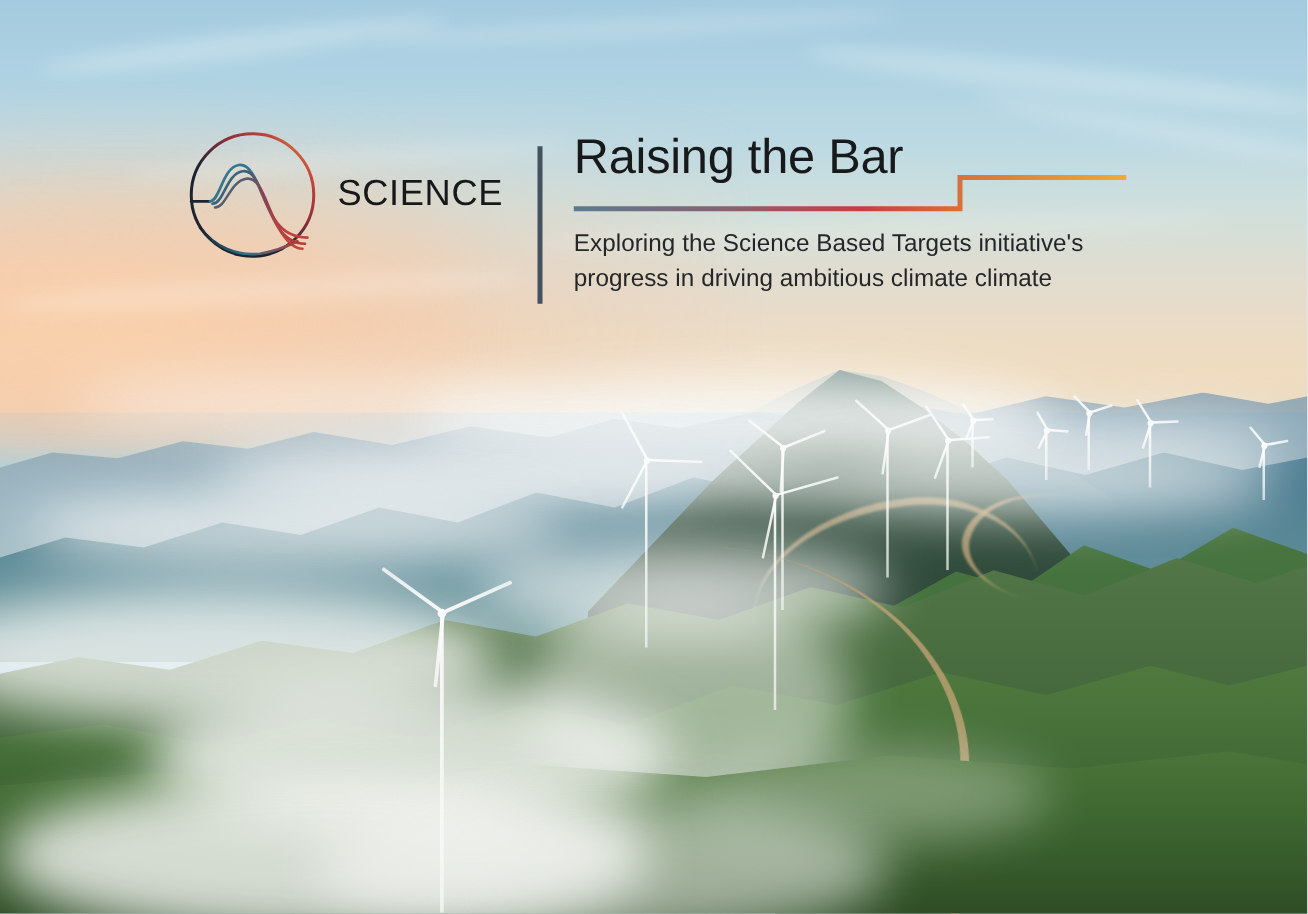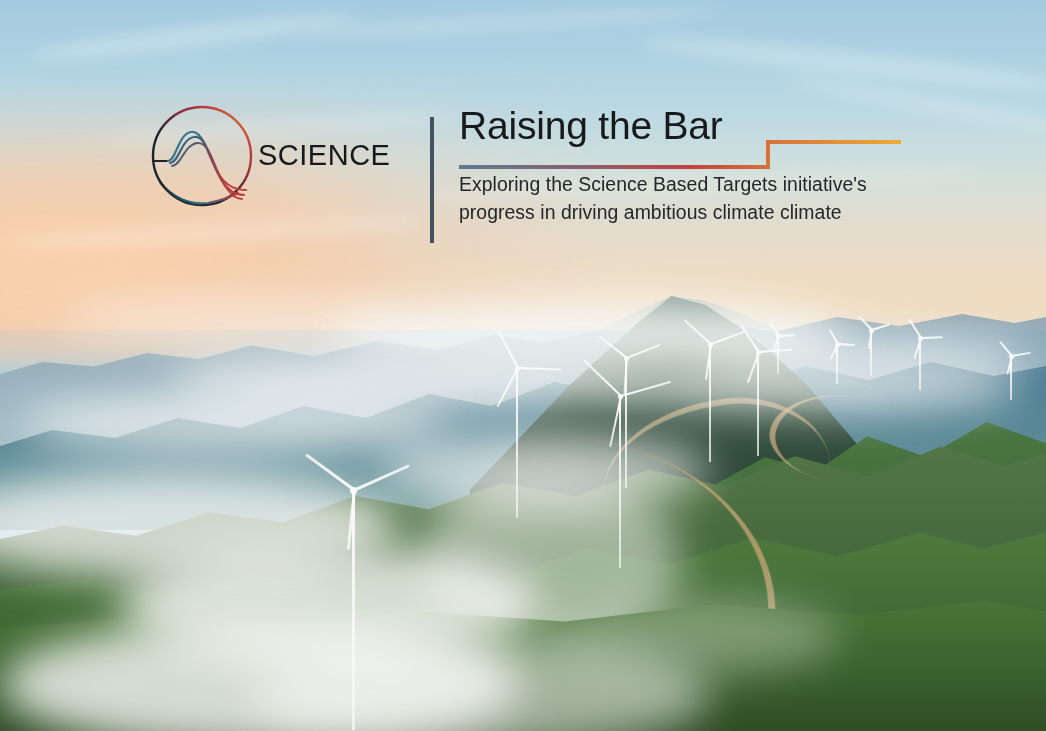--- a/index.html
+++ b/index.html
@@ -225,21 +225,21 @@
   }
 
   
   .header { position: absolute; left: 0; top: 0; right: 0; height: 270px; }
 
   .logo-block {
     position: absolute;
     left: 146px; top: 100px;
     width: 270px;
   }
-  .logo-row { display: flex; align-items: center; }
+  .logo-row { display: flex; align-items: center; gap: 12px; }
   .logo-mark { width: 112px; height: 112px; flex: 0 0 112px; }
   .wordmark {
     font-family: "Liberation Sans", sans-serif;
     font-weight: 300;
     font-size: 29px;
     line-height: 1.17;
     letter-spacing: 0.5px;
     color: #16181a;
     white-space: nowrap;
   }
@@ -270,21 +270,21 @@
     letter-spacing: -0.2px;
     color: #17191b;
     white-space: nowrap;
   }
 
   
   .rule { position: absolute; left: 459px; top: 139px; width: 442px; height: 32px; }
 
   .subtitle {
     position: absolute;
-    left: 459px; top: 171px;
+    left: 459px; top: 182px;
     font-family: "Liberation Sans", sans-serif;
     font-weight: 400;
     font-size: 19.4px;
     line-height: 1.42;
     letter-spacing: 0.05px;
     color: #24272a;
     white-space: nowrap;
   }
 </style>
 </head>

